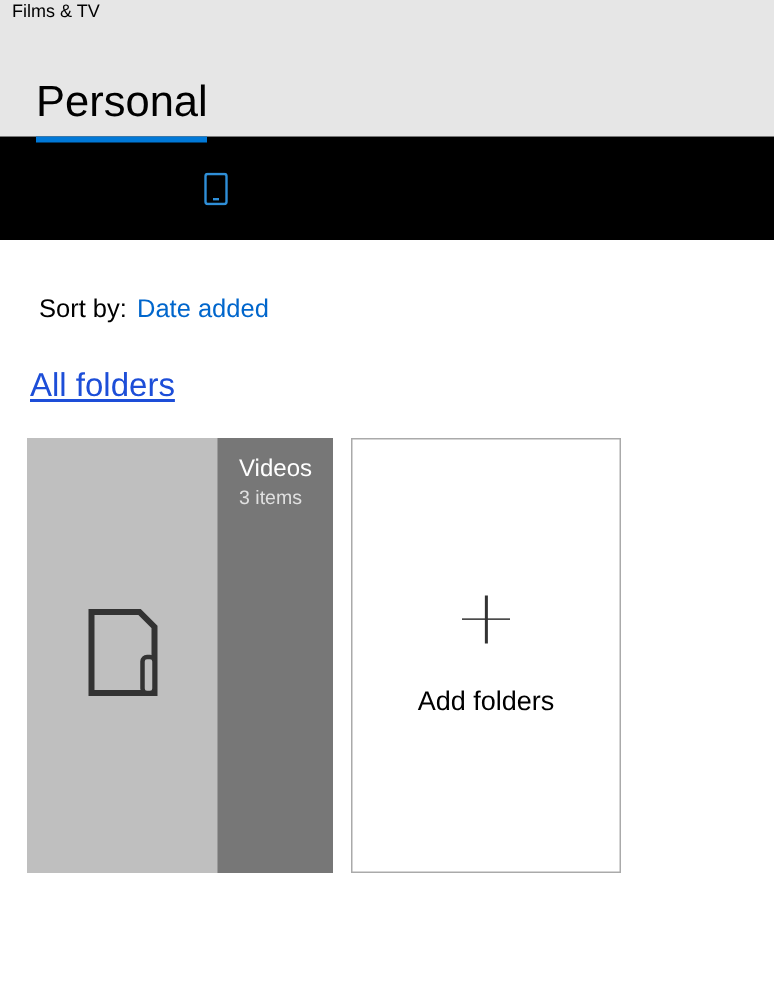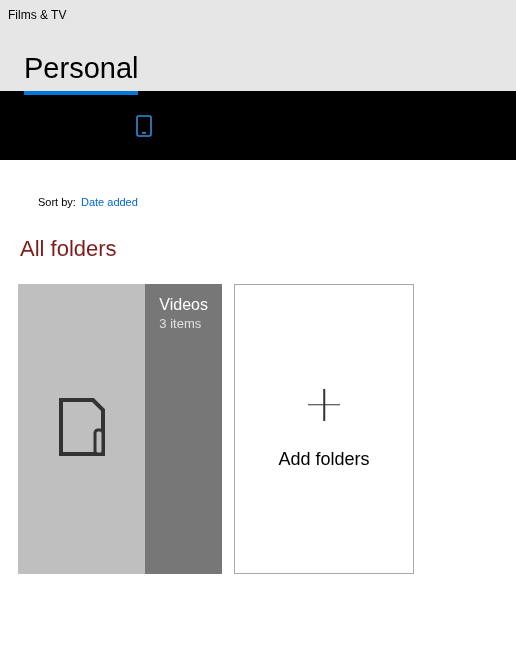--- a/index.html
+++ b/index.html
@@ -12,21 +12,20 @@
       width: 516px;
       height: 658px;
       background: #ffffff;
       overflow: hidden;
     }
     .title-bar {
       height: 30px;
       background: #e6e6e6;
       padding-left: 8px;
       display: flex;
-      align-items: center;
       font-size: 12px;
       color: #000;
     }
     .header-area {
       background: #e6e6e6;
       padding: 22px 0 0 24px;
     }
     .tab-row {
       display: flex;
       text-align: center;
@@ -55,38 +54,39 @@
       align-items: center;
       padding-left: 136px;
     }
     .black-bar svg {
       display: block;
     }
     .content {
       padding: 36px 18px 0 18px;
     }
     .sort-row {
-      font-size: 11px;
-      margin-left: 20px;
+      font-size: 17px;
+      margin-left: 8px;
       margin-bottom: 28px;
     }
     .sort-label {
       color: #000;
     }
     .sort-value {
       color: #0066cc;
       cursor: pointer;
       margin-left: 2px;
     }
     .section-title {
       font-size: 22px;
       font-weight: 400;
-      color: #7f1d1d;
+      color: #1d4ed8;
       margin-bottom: 22px;
       margin-left: 2px;
+      text-decoration: underline;
     }
     .tiles {
       display: flex;
       gap: 12px;
     }
     .folder-tile {
       width: 204px;
       height: 290px;
       background: #bfbfbf;
       position: relative;

